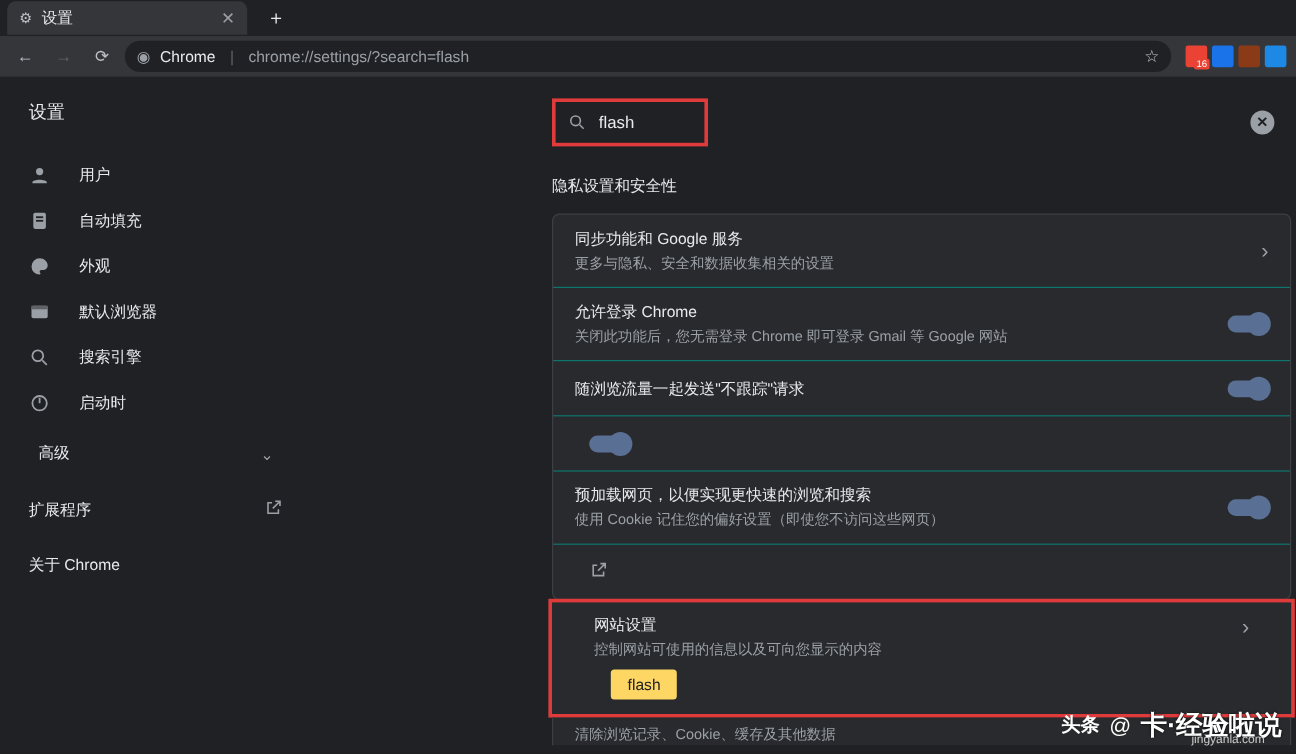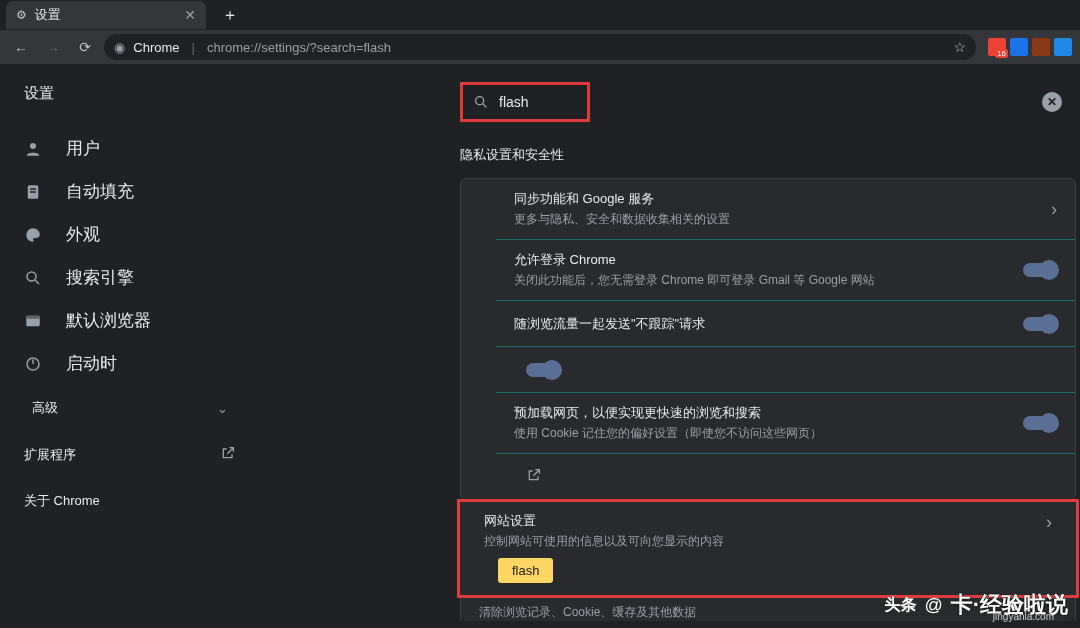--- a/index.html
+++ b/index.html
@@ -78,21 +78,21 @@
     width: 260px;
     padding-top: 20px;
   }
   .page-title { font-size: 15px; color: #e8eaed; padding: 0 24px 24px; }
   .nav-item {
     display: flex;
     align-items: center;
     gap: 24px;
     padding: 10px 24px;
     color: #e8eaed;
-    font-size: 17px;
+    font-size: 13px;
   }
   .nav-item .icn { width: 18px; display:flex; justify-content:center; color: #9aa0a6; }
   .nav-adv {
     display: flex;
     align-items: center;
     padding: 14px 32px;
     color: #e8eaed;
     gap: 24px;
   }
   .nav-adv .chev { margin-left: auto; color: #9aa0a6; width: 130px; text-align: right;}
@@ -147,21 +147,20 @@
     font-size: 13px;
     margin: 24px 0 14px 200px;
   }
   
   .cardstack {
     margin-left: 200px;
     margin-right: 4px;
     border: 1px solid #3c4043;
     border-radius: 6px;
     background: #292a2d;
-    padding-left: 35px;
   }
   .row {
     display: flex;
     align-items: center;
     padding: 11px 18px;
     border-top: 1px solid #0f766e;
     min-height: 46px;
   }
   .row:first-child { border-top: none; }
   .row-body { display: flex; flex-direction: column; gap: 3px; flex:1; }
@@ -186,21 +185,21 @@
     background: #8ab4f8;
   }
   
   .highlight-row {
     border: 3px solid #e03b3b;
     margin-left: 197px;
     margin-right: 1px;
     margin-top: -1px;
     background: #292a2d;
   }
-  .highlight-row .row { border-top: none; flex-direction: column; align-items: stretch; gap: 8px; padding: 10px 24px 12px;}
+  .highlight-row .row { border-top: none; flex-direction: column; align-items: stretch; gap: 8px; padding: 10px 35px 12px;}
   .highlight-row .row-top { display:flex; align-items:flex-start; }
   .highlight-row .row-body { flex:1; }
   .flash-chip {
     background: #fdd663;
     color: #202124;
     padding: 5px 14px;
     border-radius: 3px;
     font-size: 13px;
     align-self: flex-start;
     margin-left: 14px;
@@ -292,35 +291,35 @@
     <div class="nav-item">
       <span class="icn">
           <svg viewBox="0 0 24 24" width="18" height="18" fill="#9aa0a6">
             <path d="M12 3a9 9 0 100 18c1 0 1-1 1-1 0-1-1-1-1-2s1-2 2-2h2a5 5 0 005-5c0-4-4-8-9-8z"></path>
           </svg>
         </span>
       <span>外观</span>
     </div>
     <div class="nav-item">
       <span class="icn">
+          <svg viewBox="0 0 24 24" width="18" height="18" fill="#9aa0a6">
+            <rect x="3" y="5" width="18" height="14" rx="2"></rect>
+            <rect x="3" y="5" width="18" height="4" fill="#5f6368"></rect>
+          </svg>
+        </span>
+      <span>默认浏览器</span>
+    </div>
+    <div class="nav-item">
+      <span class="icn">
           <svg viewBox="0 0 24 24" width="18" height="18" fill="none" stroke="#9aa0a6" stroke-width="2">
             <circle cx="10" cy="10" r="6"></circle>
             <path d="M20 20l-5-5"></path>
           </svg>
         </span>
       <span>搜索引擎</span>
-    </div>
-    <div class="nav-item">
-      <span class="icn">
-          <svg viewBox="0 0 24 24" width="18" height="18" fill="#9aa0a6">
-            <rect x="3" y="5" width="18" height="14" rx="2"></rect>
-            <rect x="3" y="5" width="18" height="4" fill="#5f6368"></rect>
-          </svg>
-        </span>
-      <span>默认浏览器</span>
     </div>
     <div class="nav-item">
       <span class="icn">
           <svg viewBox="0 0 24 24" width="18" height="18" fill="none" stroke="#9aa0a6" stroke-width="2">
             <circle cx="12" cy="12" r="8"></circle>
             <path d="M12 6v6"></path>
           </svg>
         </span>
       <span>启动时</span>
     </div>

